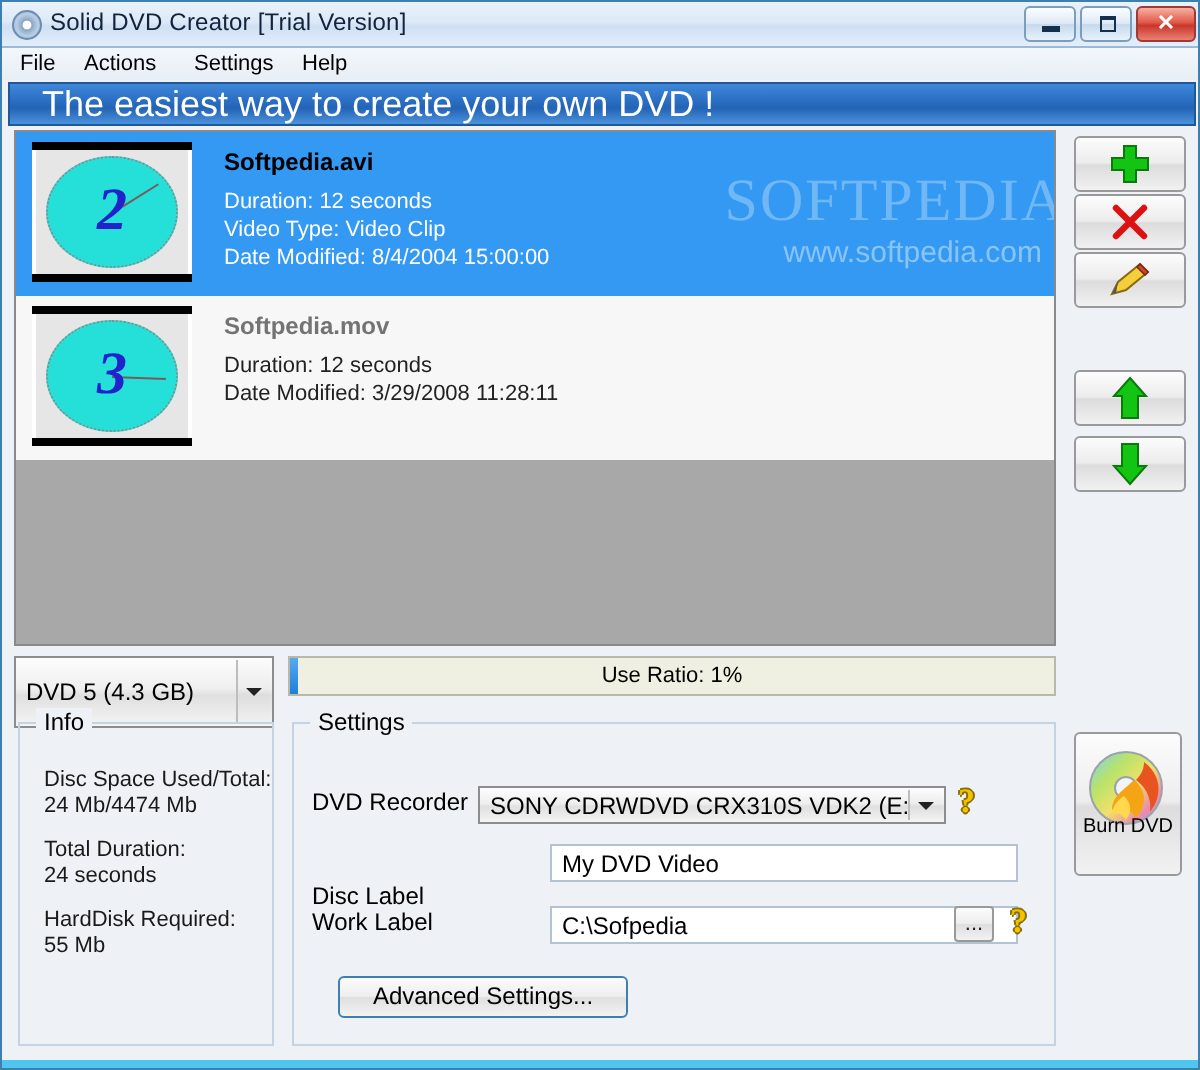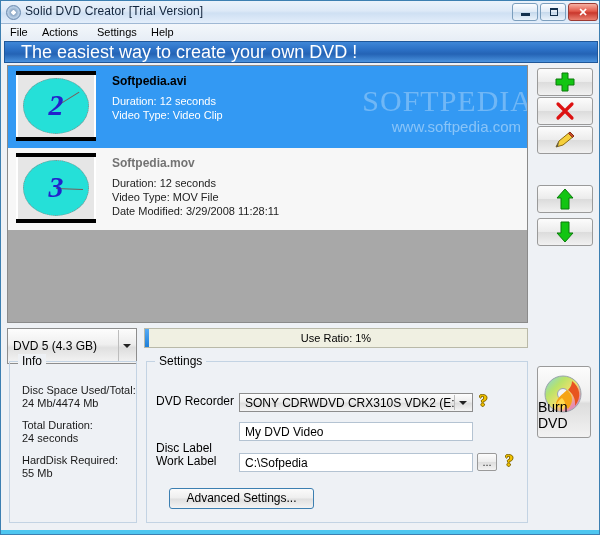--- a/index.html
+++ b/index.html
@@ -344,20 +344,21 @@
     position: absolute;
     font-size: 12px;
     color: #000;
     white-space: nowrap;
   }
   .textbox {
     position: absolute;
     background: #ffffff;
     border: 1px solid #b4c3d2;
     box-sizing: border-box;
+    margin-left: 36px;
   }
   .textbox .val {
     position: absolute;
     left: 5px; top: 50%;
     transform: translateY(-50%);
     font-size: 12px;
     color: #000;
     white-space: nowrap;
   }
   .smallbtn {
@@ -399,22 +400,23 @@
     position: absolute;
     left: 536px; top: 365px;
     width: 54px; height: 72px;
     border: 1px solid #9a9a9a;
     border-radius: 3px;
     background: linear-gradient(to bottom, #fcfcfc 0%, #ededed 48%, #dddddd 52%, #f2f2f2 100%);
     box-sizing: border-box;
   }
   .burn-label {
     position: absolute;
-    left: 0; right: 0; bottom: 6px;
-    font-size: 14px;
+    left: 0; right: 0; bottom: 18px;
+    text-align: center;
+    font-size: 10px;
     color: #000;
   }
   .burn-disc {
     position: absolute;
     left: 50%; top: 6px;
     transform: translateX(-50%);
   }
 
   
   .bottom-accent {
@@ -466,40 +468,40 @@
           <div class="thumb-circle">
             <div class="thumb-hand" style="transform:rotate(-32deg)"></div>
             <div class="thumb-num">2</div>
           </div>
         </div>
       </div>
       <div class="item-title">Softpedia.avi</div>
       <div class="item-lines">
         <div>Duration: 12 seconds</div>
         <div>Video Type: Video Clip</div>
+        <div>Date Modified: 8/4/2004 15:00:00</div>
       </div>
       <div class="watermark">SOFTPEDIA</div>
       <div class="watermark-sub">www.softpedia.com</div>
     </div>
 
     <div class="list-row normal">
       <div class="thumb wide">
         <div class="bar-top"></div>
         <div class="bar-bot"></div>
         <div class="thumb-inner">
           <div class="thumb-circle">
             <div class="thumb-hand" style="transform:rotate(2deg)"></div>
             <div class="thumb-num">3</div>
           </div>
         </div>
       </div>
       <div class="item-title">Softpedia.mov</div>
       <div class="item-lines">
         <div>Duration: 12 seconds</div>
-        <div>Video Type: MOV File</div>
         <div>Date Modified: 3/29/2008 11:28:11</div>
       </div>
     </div>
 
   </div>
 
   <div class="toolbtn" style="left:536px; top:67px;">
     <svg width="22" height="22" viewBox="0 0 22 22">
       <path d="M8 2 H14 V8 H20 V14 H14 V20 H8 V14 H2 V8 H8 Z" fill="#12c512" stroke="#0a7a0a" stroke-width="1"></path>
     </svg>

